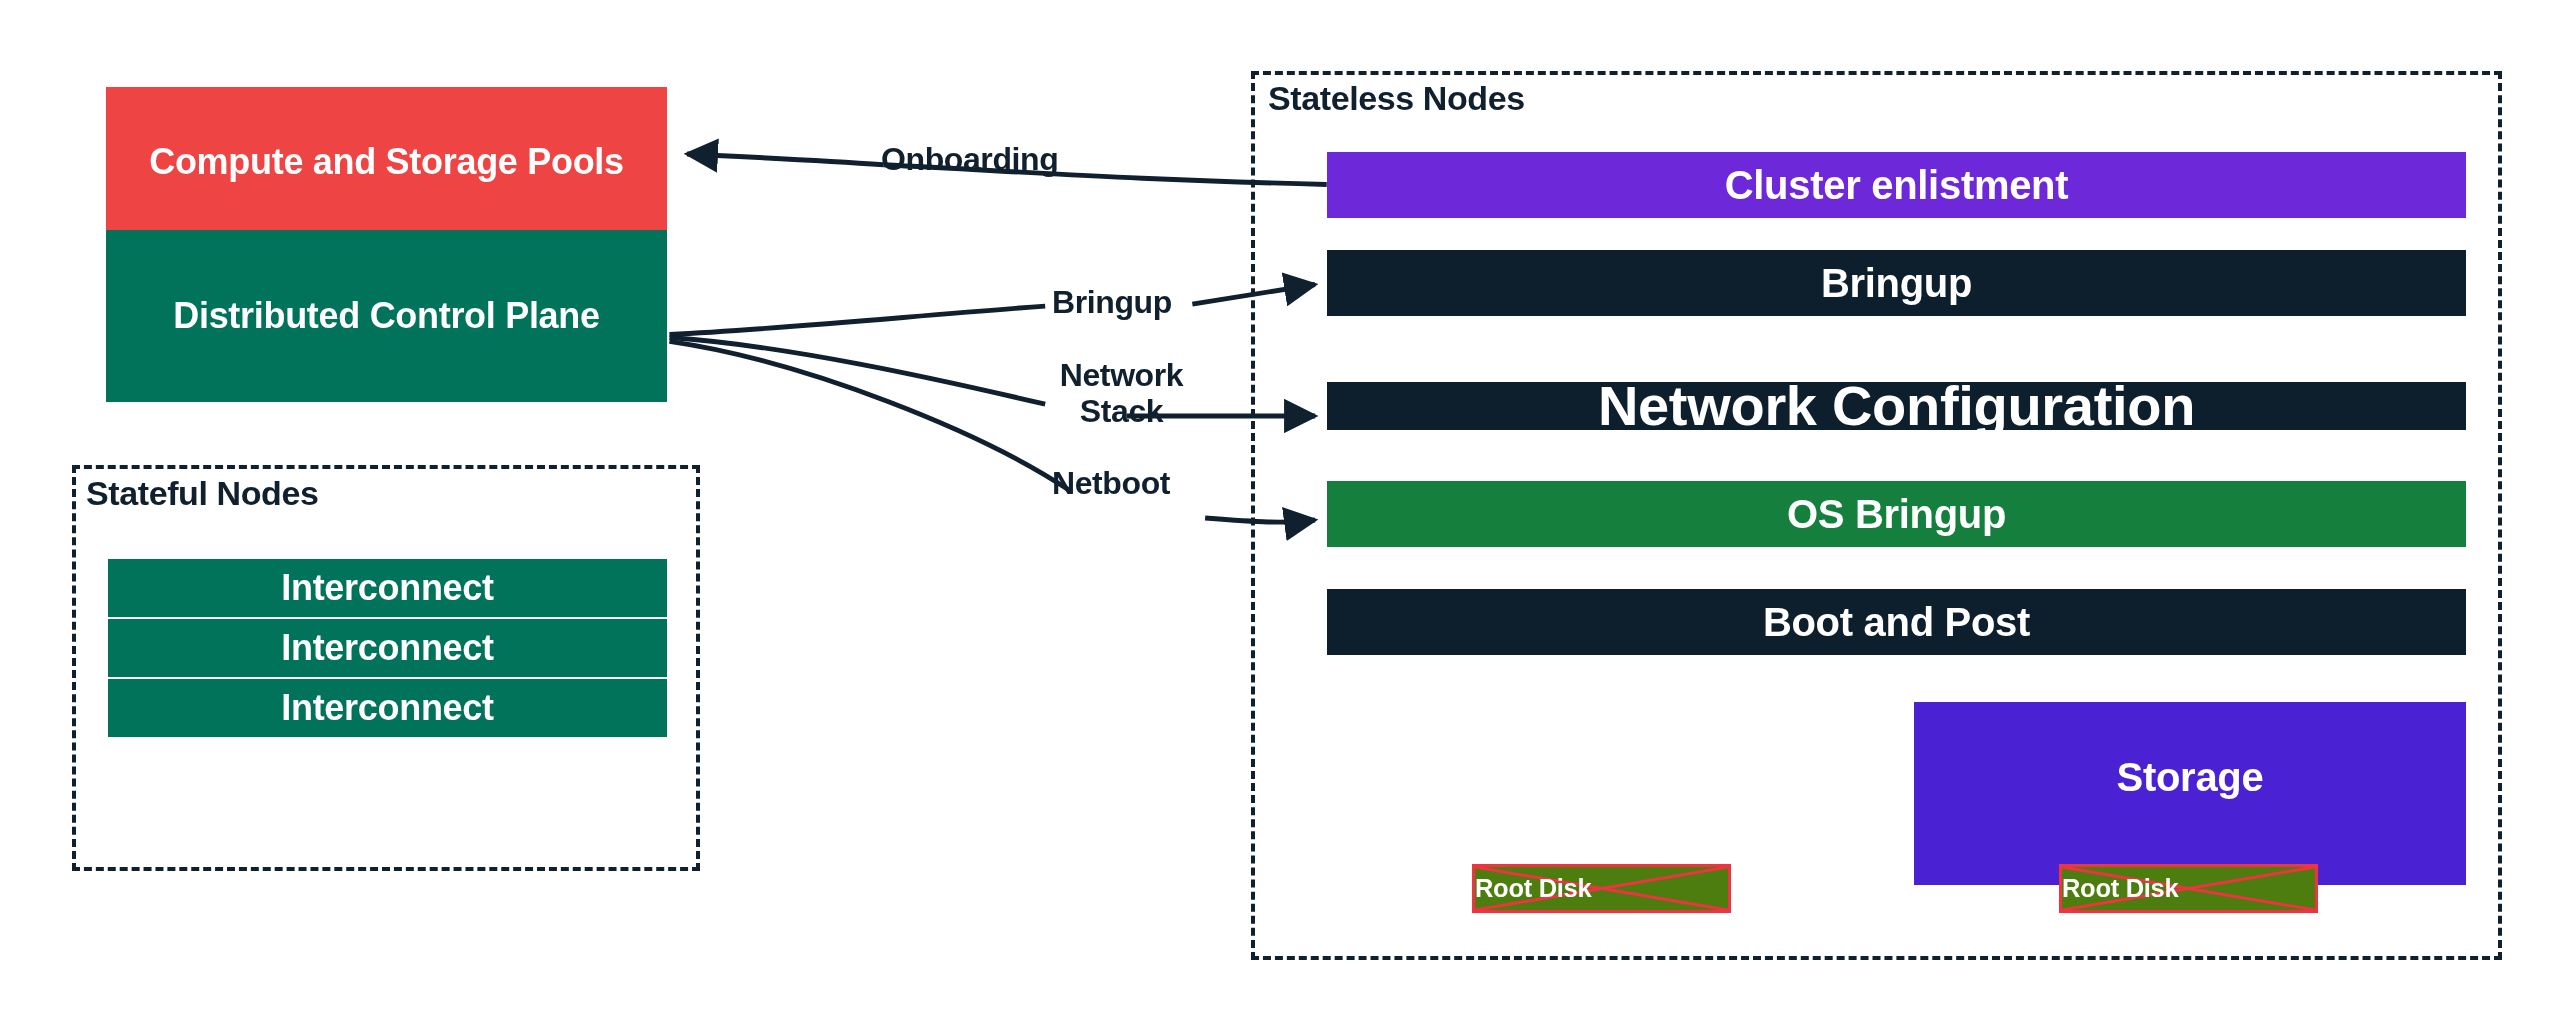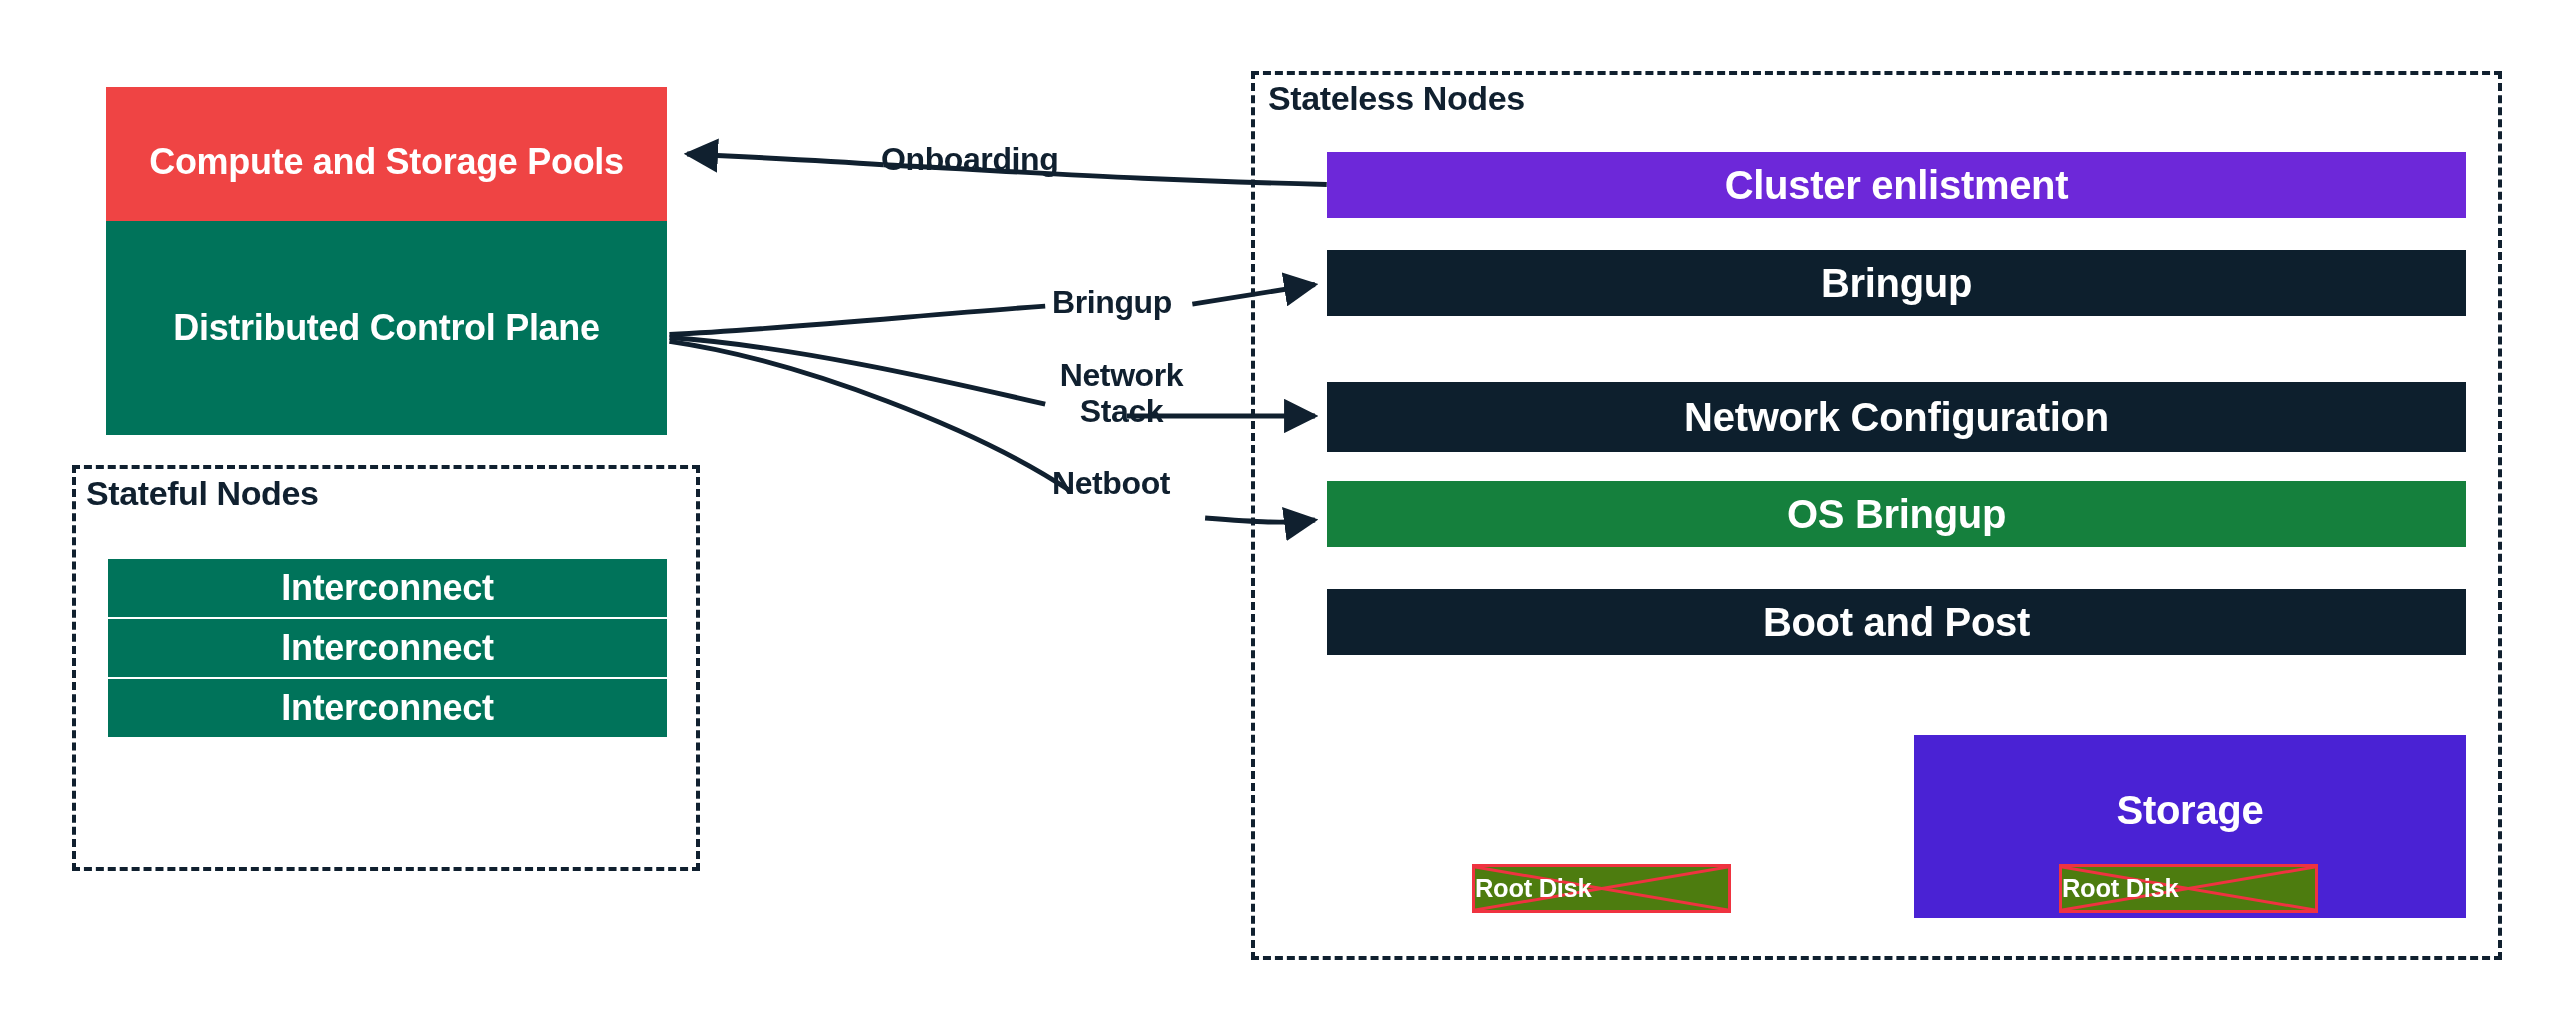--- a/index.html
+++ b/index.html
@@ -81,21 +81,21 @@
 </style>
 </head>
 <body>
 
 <div id="canvas">
 
   <div class="box" style="left:106px; top:87px; width:561px; height:150px; background:#ef4444; font-size:36px; padding:0 21.6px;">
     <span>Compute and Storage Pools</span>
   </div>
 
-  <div class="box" style="left:106px; top:221px; width:561px; height:214px; background:#00735A; font-size:36px; padding:0 21.6px;">
+  <div class="box" style="left:106px; top:230px; width:561px; height:172px; background:#00735A; font-size:36px; padding:0 21.6px;">
     <span>Distributed Control Plane</span>
   </div>
 
   <div class="group-box" style="left:72px; top:465px; width:628px; height:406px;"></div>
   <div class="group-label" style="left:86px; top:474px; font-size:34px;">Stateful Nodes</div>
 
   <div class="box" style="left:108px; top:559px; width:559px; height:58px; background:#00735A; font-size:36px;">
     <span>Interconnect</span>
   </div>
   <div class="box" style="left:108px; top:619px; width:559px; height:58px; background:#00735A; font-size:36px;">
@@ -107,39 +107,39 @@
 
   <div class="group-box" style="left:1251px; top:71px; width:1251px; height:889px;"></div>
   <div class="group-label" style="left:1268px; top:79px; font-size:34px;">Stateless Nodes</div>
 
   <div class="box" style="left:1327px; top:152px; width:1139px; height:66px; background:#6d28d9; font-size:40px;">
     <span>Cluster enlistment</span>
   </div>
   <div class="box" style="left:1327px; top:250px; width:1139px; height:66px; background:#0D1F2D; font-size:40px;">
     <span>Bringup</span>
   </div>
-  <div class="box" style="left:1327px; top:382px; width:1139px; height:70px; background:#0D1F2D; font-size:40px;">
+  <div class="box" style="left:1327px; top:382px; width:1139px; height:48px; background:#0D1F2D; font-size:56px;">
     <span>Network Configuration</span>
   </div>
   <div class="box" style="left:1327px; top:481px; width:1139px; height:66px; background:#15803d; font-size:40px;">
     <span>OS Bringup</span>
   </div>
   <div class="box" style="left:1327px; top:589px; width:1139px; height:66px; background:#0D1F2D; font-size:40px;">
     <span>Boot and Post</span>
   </div>
 
   <div class="rootdisk" style="left:1472px; top:864px; width:259px; height:49px; font-size:25.5px;">
     <svg class="cross" viewBox="0 0 264 50" preserveAspectRatio="none">
       <line x1="0" y1="0" x2="264" y2="50" stroke="#EF3340" stroke-width="3" vector-effect="non-scaling-stroke"></line>
       <line x1="264" y1="0" x2="0" y2="50" stroke="#EF3340" stroke-width="3" vector-effect="non-scaling-stroke"></line>
     </svg>
     <span class="rd-label">Root Disk</span>
   </div>
 
-  <div class="box" style="left:1914px; top:702px; width:552px; height:183px; background:#4A22D4; font-size:40px;margin-top:33px;">
+  <div class="box" style="left:1914px; top:702px; width:552px; height:183px; background:#4A22D4; font-size:40px;">
     <span style="position:relative; top:-15.7px;">Storage</span>
   </div>
   <div class="rootdisk" style="left:2059px; top:864px; width:259px; height:49px; font-size:25.5px;">
     <svg class="cross" viewBox="0 0 264 50" preserveAspectRatio="none">
       <line x1="0" y1="0" x2="264" y2="50" stroke="#EF3340" stroke-width="3" vector-effect="non-scaling-stroke"></line>
       <line x1="264" y1="0" x2="0" y2="50" stroke="#EF3340" stroke-width="3" vector-effect="non-scaling-stroke"></line>
     </svg>
     <span class="rd-label">Root Disk</span>
   </div>
 

